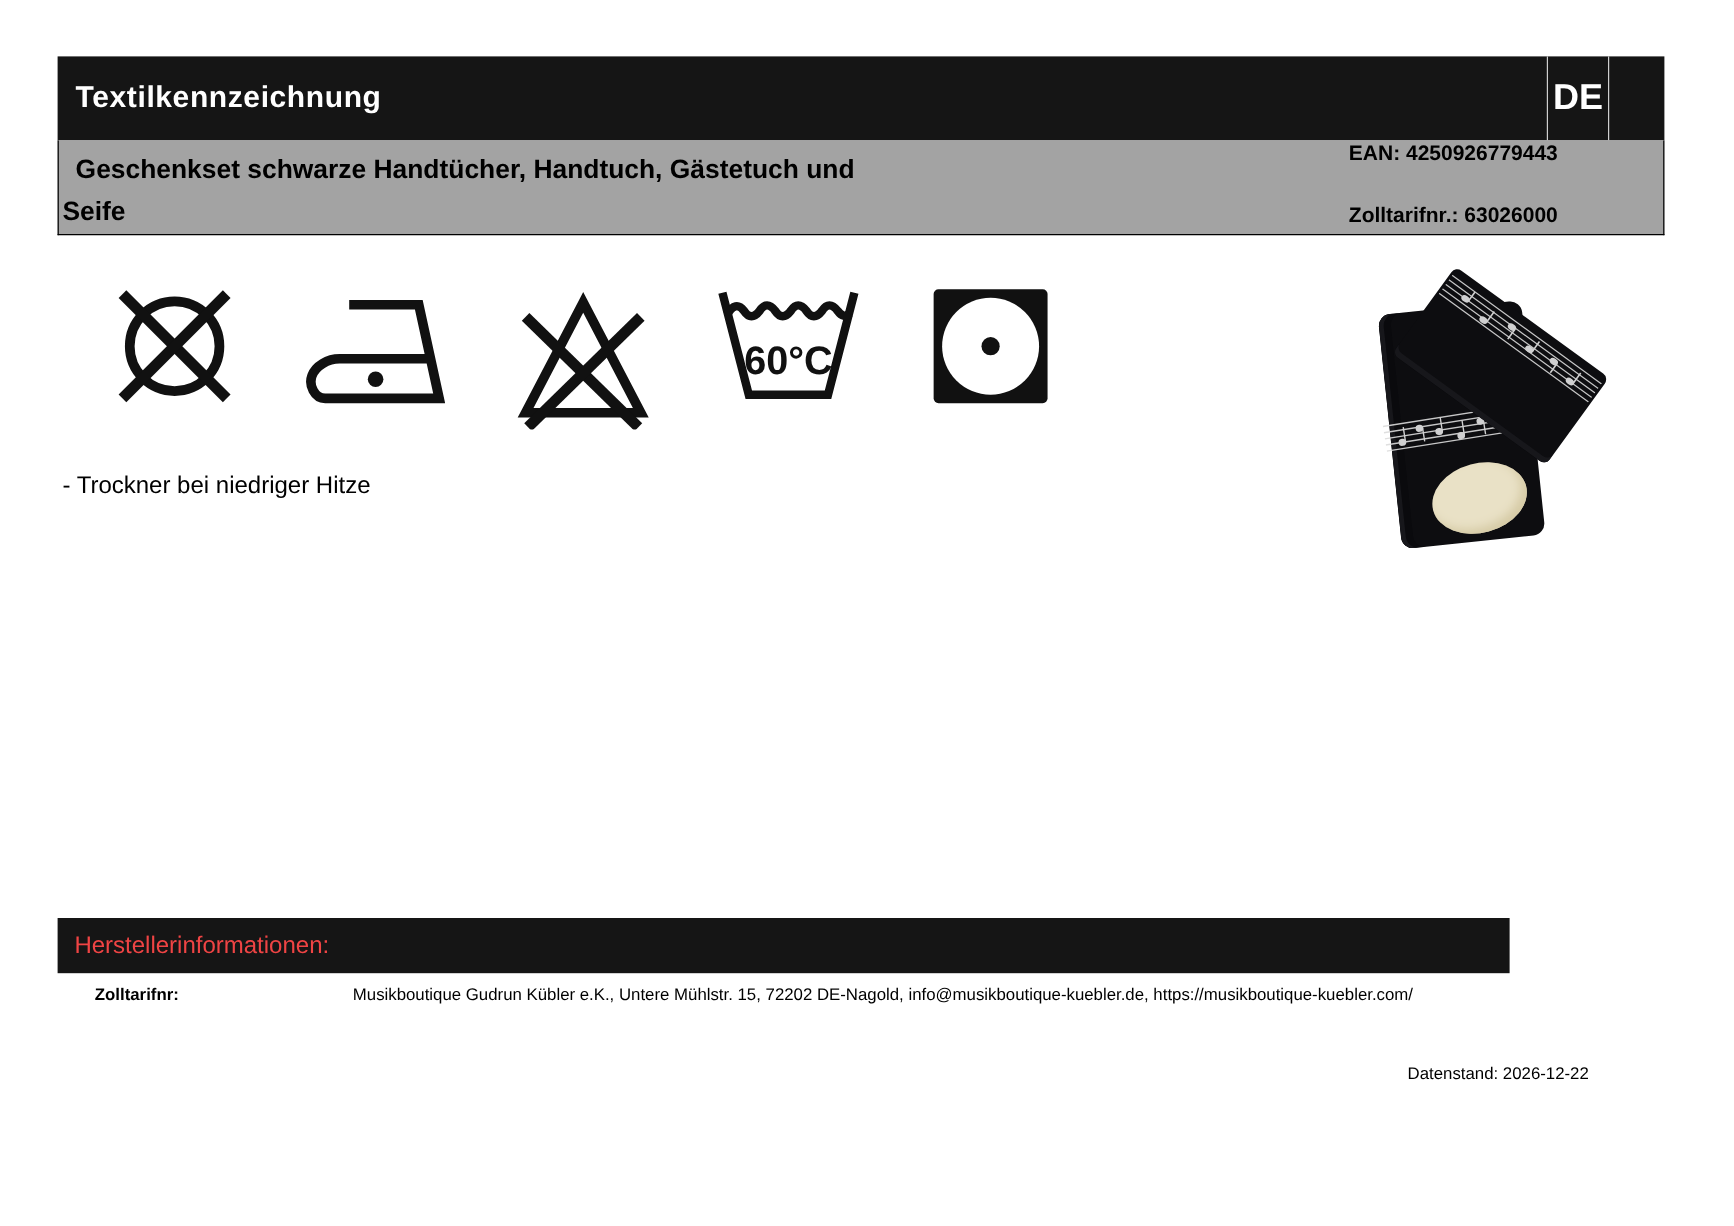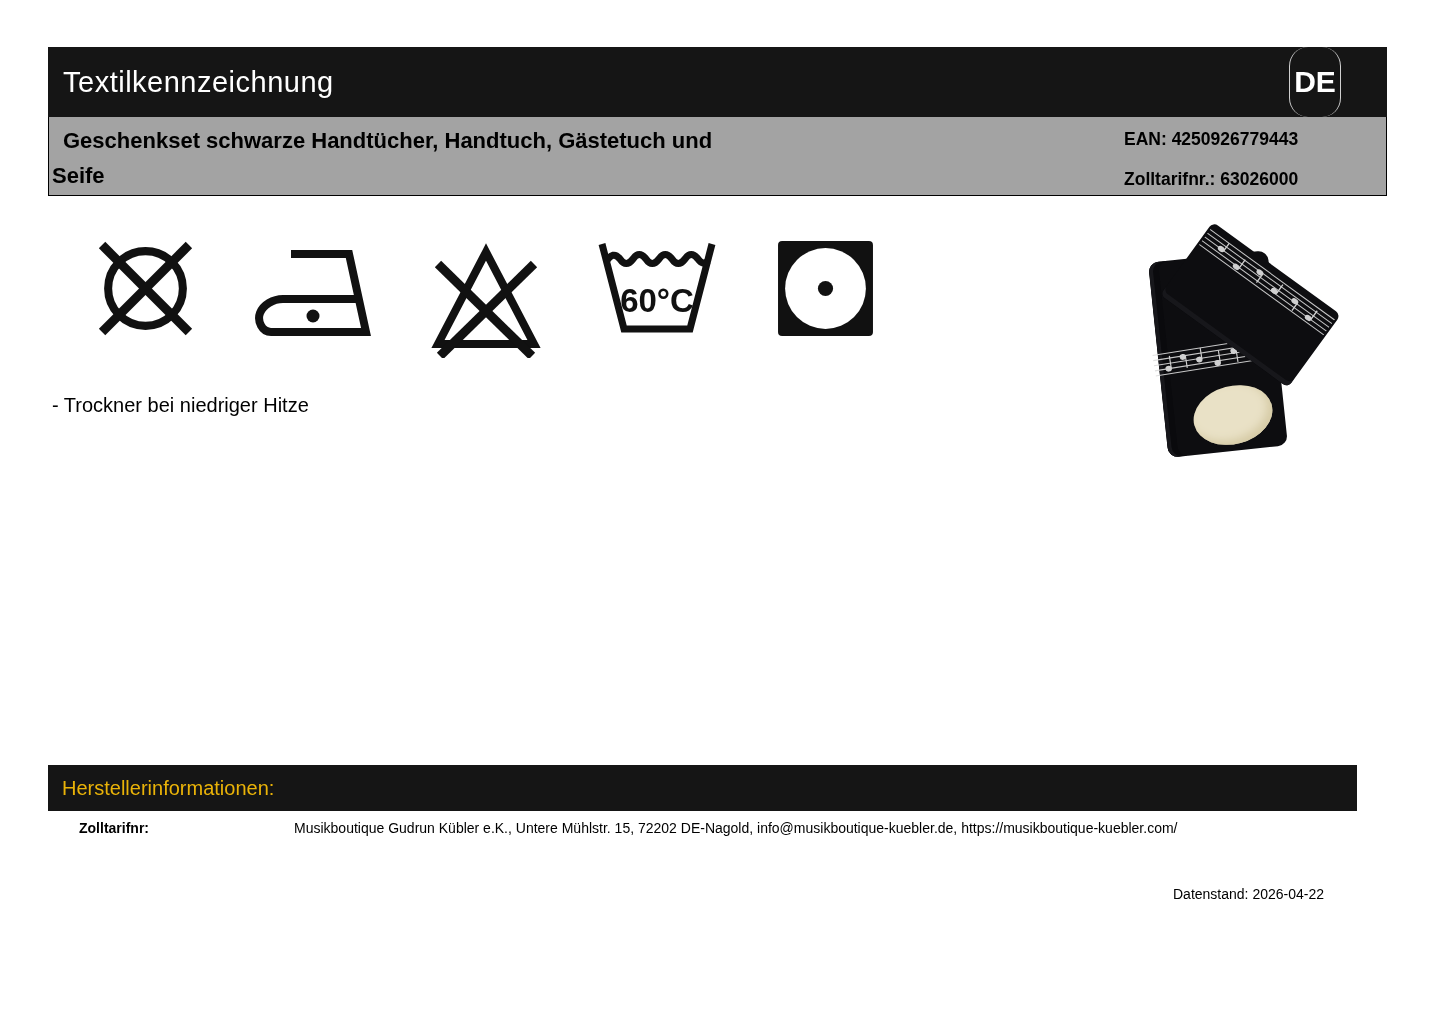--- a/index.html
+++ b/index.html
@@ -7,37 +7,37 @@
     position:relative; width:1445px; height:1022px; background:#ffffff;
     font-family:"Liberation Sans", sans-serif; color:#000; overflow:hidden;
   }
   
   .hdr {
     position:absolute; left:48px; top:47px; width:1339px; height:70px;
     background:#151515;
   }
   .hdr-title {
     position:absolute; left:15px; top:50%; transform:translateY(-50%);
-    color:#fff; font-weight:normal; font-size:29px; letter-spacing:.5px; white-space:nowrap;
+    color:#fff; font-weight:bold; font-size:25px; letter-spacing:.5px; white-space:nowrap;
   }
   .de-box {
     position:absolute; left:1241px; top:0; width:50px; height:70px;
     border-left:1px solid #cfcfcf; border-right:1px solid #cfcfcf;
     display:flex; align-items:center; justify-content:center;
-    color:#fff; font-weight:bold; font-size:30px;border-radius:19px;
+    color:#fff; font-weight:bold; font-size:30px;
   }
   
   .band {
     position:absolute; left:48px; top:117px; width:1337px; height:78px;
     background:#a3a3a3; border:1px solid #000; border-top:none;
   }
   .band-title { position:absolute; left:3px; top:6px; font-weight:bold; font-size:22px; line-height:35px; }
   .band-title .t1 { display:block; padding-left:11px; white-space:nowrap; }
   .band-title .t2 { display:block; white-space:nowrap; }
-  .ean  { position:absolute; left:1075px; top:12px;  font-weight:bold; font-size:17.5px; white-space:nowrap; }
+  .ean  { position:absolute; left:1075px; top:0;  font-weight:bold; font-size:17.5px; white-space:nowrap; }
   .zoll { position:absolute; left:1075px; top:52px; font-weight:bold; font-size:17.5px; white-space:nowrap; }
   
   .sym { position:absolute; }
   .sym svg { display:block; }
   .note { position:absolute; left:52px; top:394px; font-size:20px; white-space:nowrap; }
   
   .photo { position:absolute; left:1155px; top:220px; width:182px; height:238px; }
   .towel { position:absolute; background:#0d0d10; }
   .towel-big {
     left:3px; top:36px; width:120px; height:196px; border-radius:10px;
@@ -52,22 +52,22 @@
   .staff { position:absolute; opacity:.9; }
   .staff-big { left:-5px; top:86px; width:132px; height:27px; transform:rotate(-3deg); }
   .staff-small { left:2px; top:5px; width:154px; height:24px; }
   .soap {
     position:absolute; left:38px; top:166px; width:80px; height:58px;
     background:#e9e1c6; border-radius:50%; transform:rotate(-15deg);
     box-shadow:inset -4px -5px 8px #d6cba6;
   }
   
   .mbar {
-    position:absolute; left:48px; top:765px; width:1309px; height:46px;
-    background:#151515; color:#eab308; font-size:20px;
+    position:absolute; left:48px; top:765px; width:1210px; height:46px;
+    background:#151515; color:#ef4444; font-size:20px;
     display:flex; align-items:center; padding-left:14px; box-sizing:border-box;
   }
   .mfg-label { position:absolute; left:79px;  top:820px; font-size:14px; font-weight:bold; white-space:nowrap; }
   .mfg-value { position:absolute; left:250px; top:820px; font-size:14px; white-space:nowrap;margin-left:44px; }
   .datenstand { position:absolute; left:1173px; top:886px; font-size:14px; white-space:nowrap; }
 </style>
 </head>
 <body>
 
 <div class="page">
@@ -182,15 +182,15 @@
     </div>
     <div class="soap"></div>
   </div>
 
   <div class="mbar">
     <span>Herstellerinformationen:</span>
   </div>
   <div class="mfg-label">Zolltarifnr:</div>
   <div class="mfg-value">Musikboutique Gudrun Kübler e.K., Untere Mühlstr. 15, 72202 DE-Nagold, info@musikboutique-kuebler.de, https://musikboutique-kuebler.com/</div>
 
-  <div class="datenstand">Datenstand: 2026-04-22</div>
+  <div class="datenstand">Datenstand: 2026-12-22</div>
 
 </div>
 
 </body></html>

